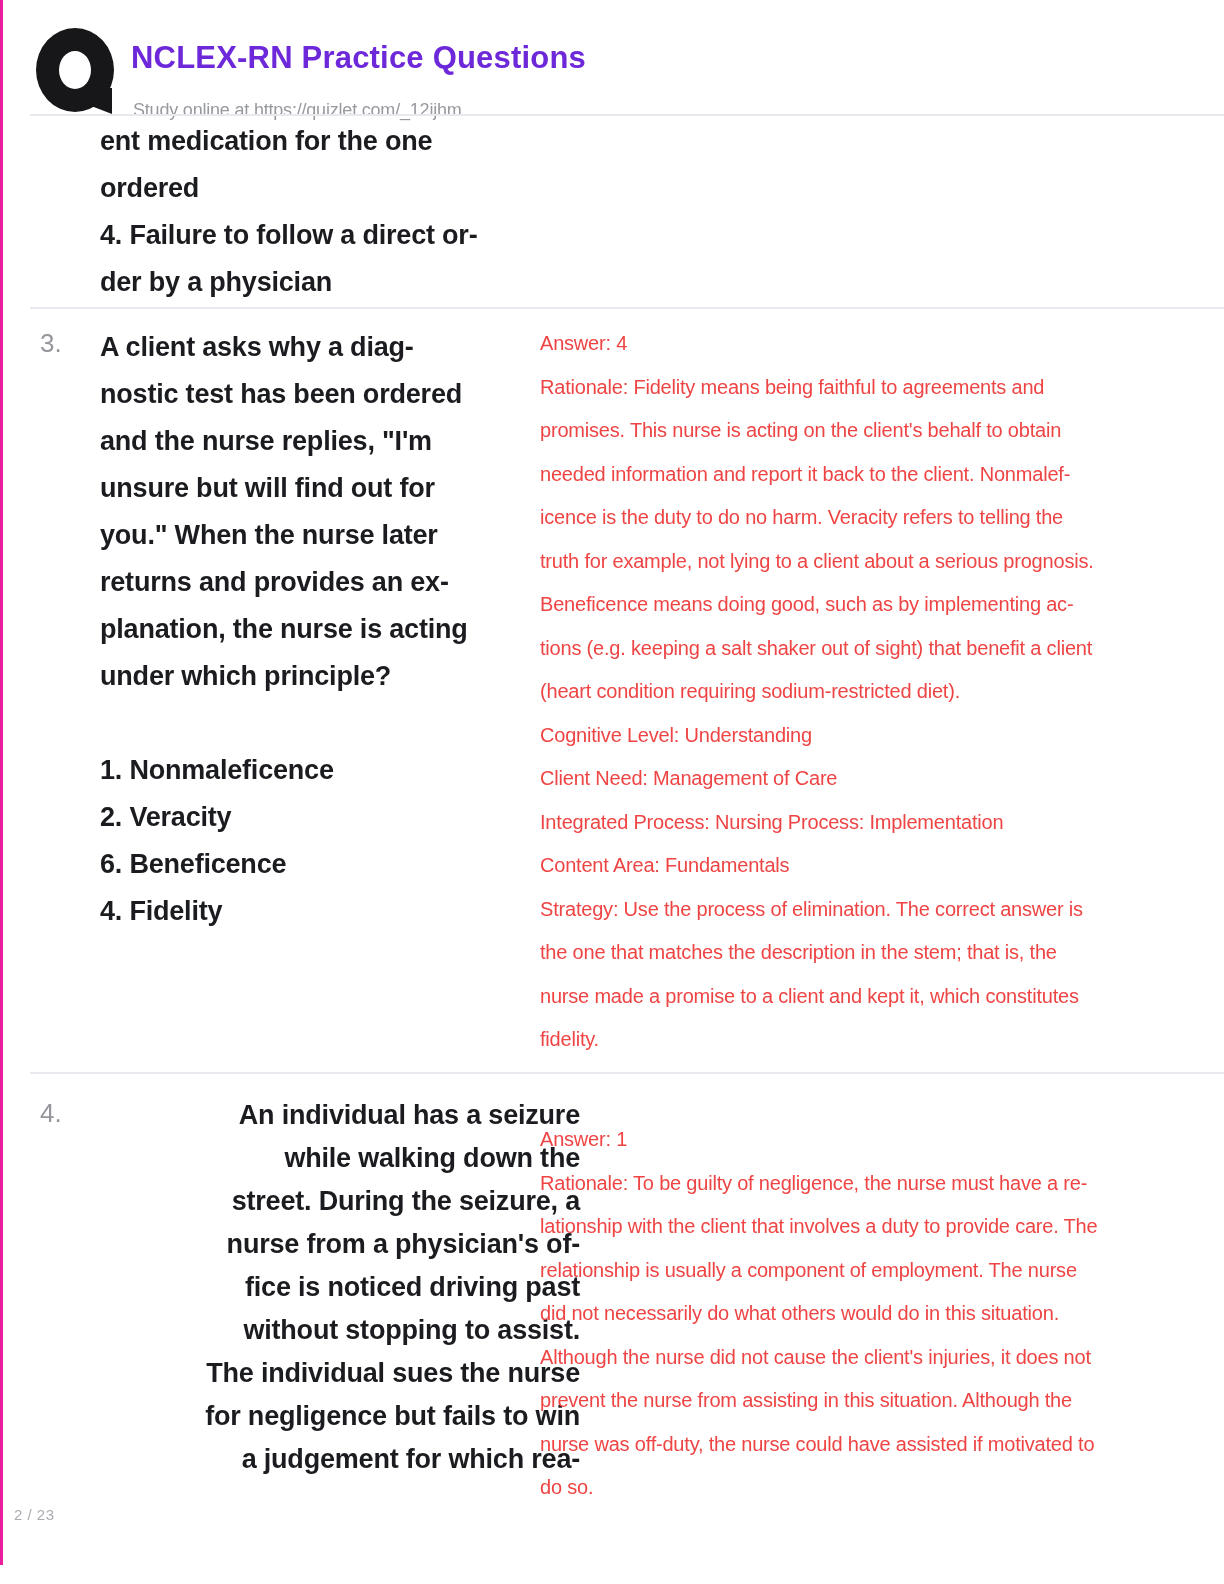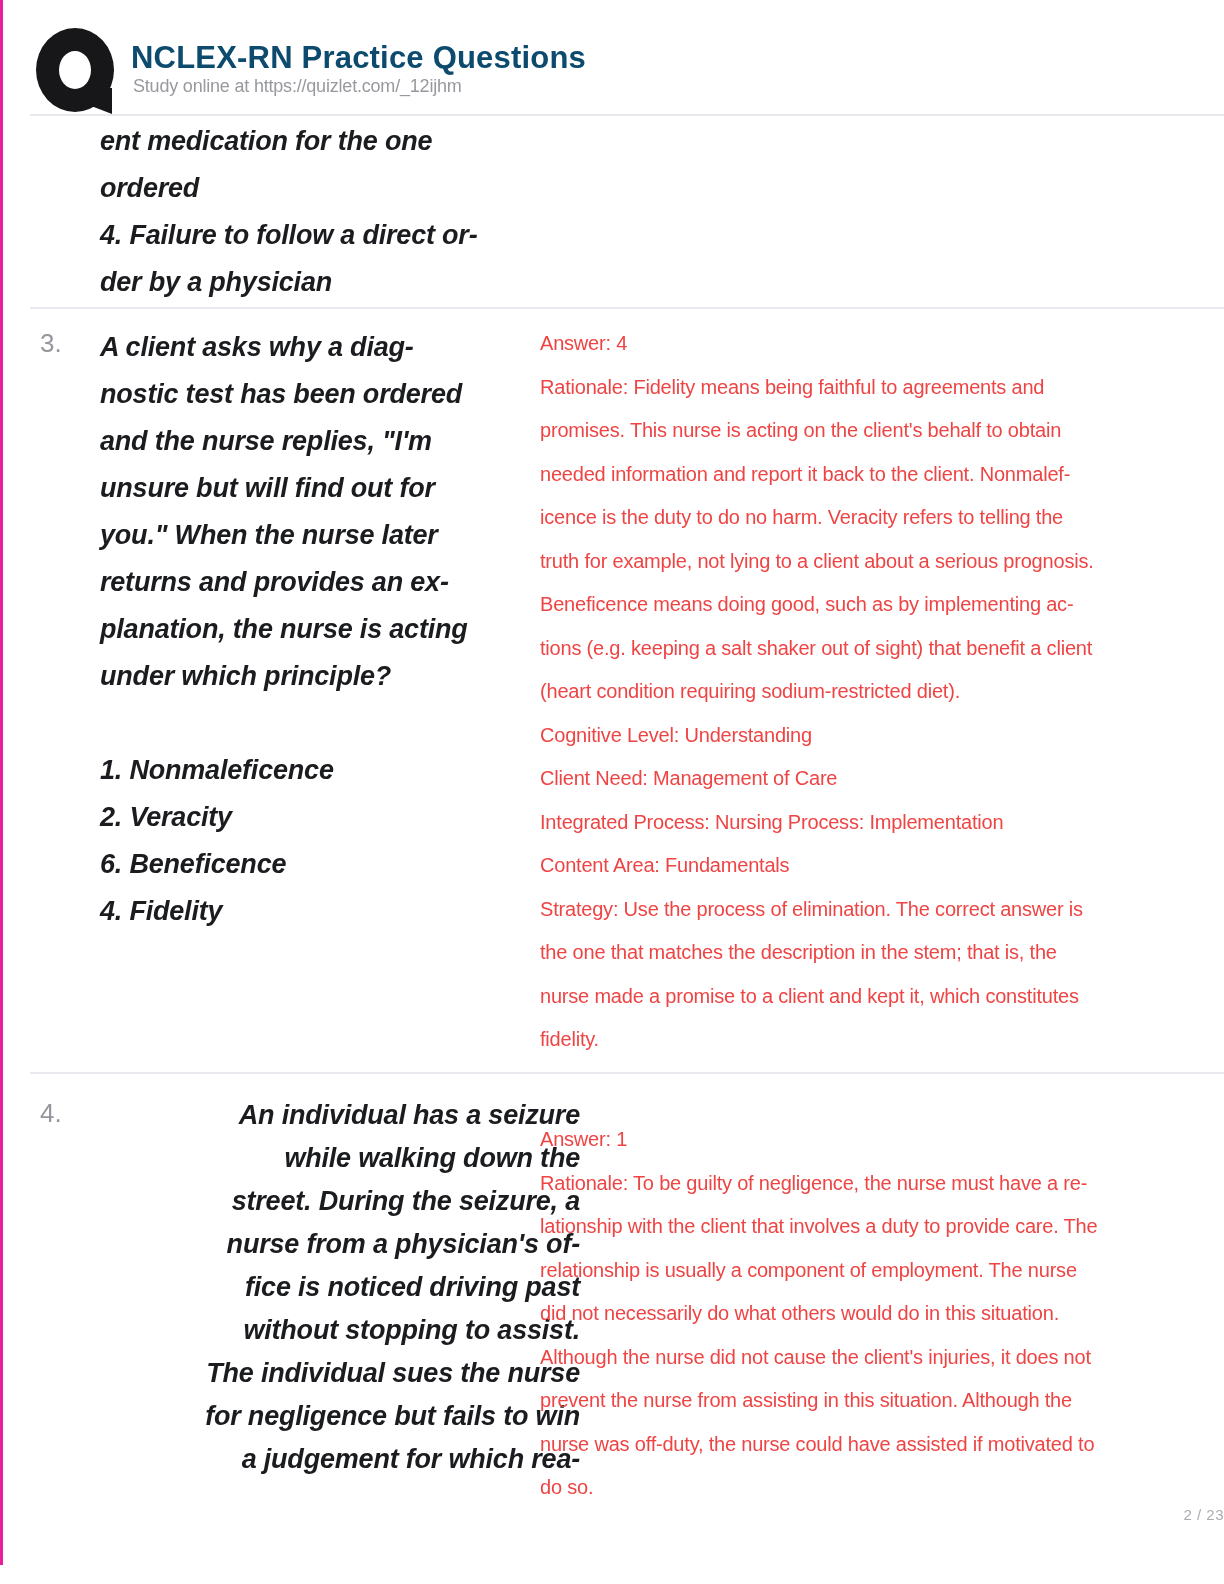--- a/index.html
+++ b/index.html
@@ -38,26 +38,26 @@
     width: 26px; height: 26px;
     background: #17171a;
     clip-path: polygon(0 0, 100% 0, 100% 100%, 0 62%);
   }
   .doc-title {
     position: absolute;
     left: 131px; top: 40px;
     margin: 0;
     font-size: 31px;
     font-weight: 600;
-    color: #0c4a6e;
+    color: #6d28d9;
     letter-spacing: 0.2px;
   }
   .doc-subtitle {
     position: absolute;
-    left: 133px; top: 76px;
+    left: 133px; top: 100px;
     font-size: 18px;
     font-weight: 400;
     color: #97999e;
     letter-spacing: -0.2px;
   }
   .divider {
     position: absolute;
     left: 30px;
     width: 1194px;
     height: 2px;
@@ -77,21 +77,20 @@
   .term {
     position: absolute;
     left: 100px;
     width: 480px;
     font-size: 27px;
     font-weight: 600;
     color: #1b1c1f;
     line-height: 47px;
     white-space: pre;
     letter-spacing: -0.2px;
-    font-style: italic;
   }
   .definition {
     position: absolute;
     left: 540px;
     width: 680px;
     font-size: 20px;
     font-weight: 400;
     color: #ef4444;
     line-height: 43.5px;
     white-space: pre;
@@ -102,25 +101,26 @@
   #row2-term { top: 324px; }
   #row2-def  { top: 322px; }
   #row3-num  { top: 1098px; }
   #row3-term { top: 1094px; line-height: 43px; text-align: right; }
   #row3-def  { top: 1118px; }
 
   .footer {
     position: absolute;
     left: 0; right: 0;
     top: 1506px;
-    text-align: right;
+    text-align: left;
     font-size: 15px;
     font-weight: 400;
     color: #aaacb2;
     letter-spacing: 0.5px;
+    padding-left: 14px;
   }
 </style>
 </head>
 <body>
 
 <div class="page">
 
   <div class="edge-stripe"></div>
 
   <div class="logo">

